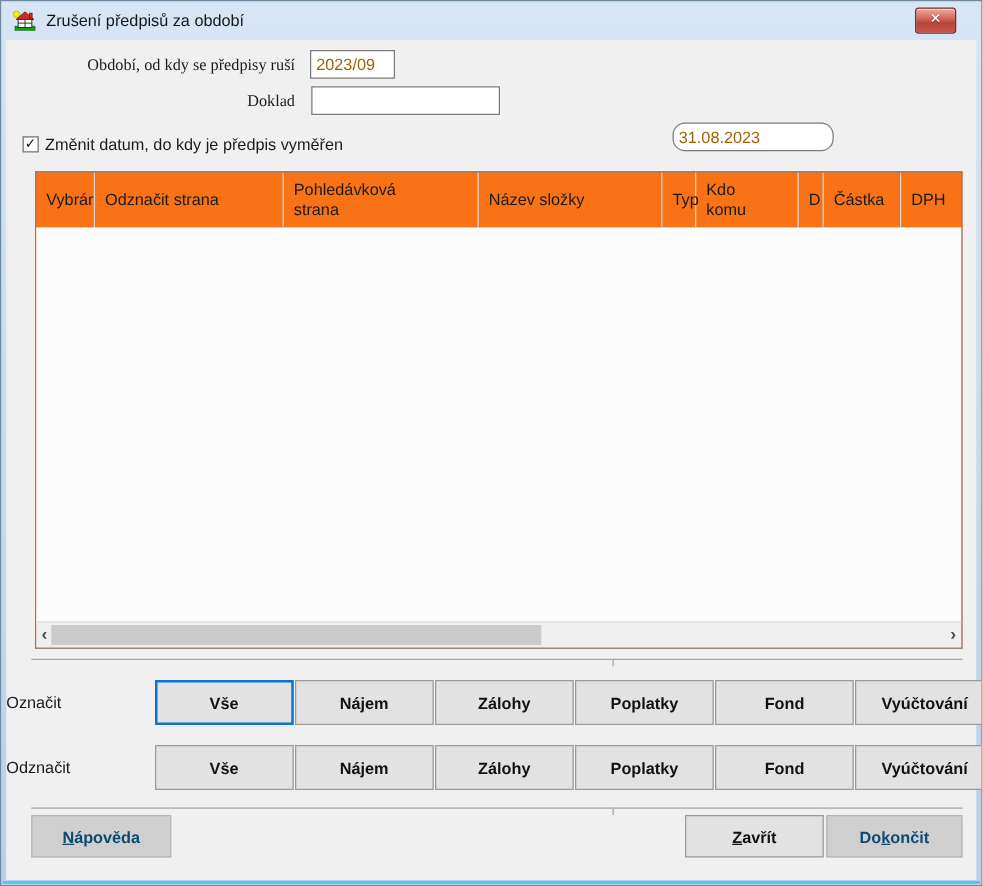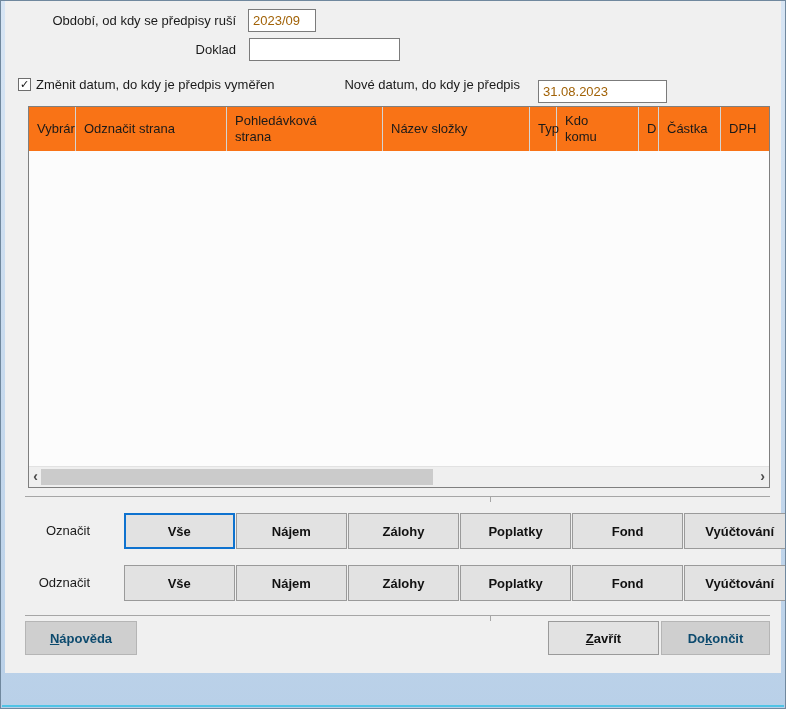--- a/index.html
+++ b/index.html
@@ -30,21 +30,21 @@
     box-shadow:inset 0 1px 0 rgba(255,255,255,.45);
     cursor:default; text-shadow:0 1px 1px rgba(0,0,0,.4);
   }
 
   .client {
     position:relative; height:672px; background:#f0f0f0;
     font-size:13px; color:#1a1a1a;
   }
 
   .form-label { position:absolute; height:23px; line-height:23px; }
-  .right-align { text-align:right; }
+  .right-align { text-align:right;font-family:Liberation Serif, serif; }
 
   .text-input {
     position:absolute; box-sizing:border-box; height:23px;
     border:1px solid #7b7b7b; background:#fff; font-size:13px;
     padding:2px 4px; color:#a16207; outline:none;
   }
 
   .checkbox {
     position:absolute; width:13px; height:13px; box-sizing:border-box;
     border:1px solid #6e6e6e; background:#fff; text-align:center;
@@ -72,21 +72,21 @@
     width:13px; height:20px; line-height:18px; text-align:center;
     color:#4a4a4a; font-size:14px; font-weight:bold; flex:0 0 13px;
   }
   .scroll-thumb { position:absolute; left:12px; width:392px; top:2px; height:16px; background:#cbcbcb; }
 
   .divider { position:absolute; left:20px; width:745px; height:1px; background:#a6a6a6; }
   .divider-tick { position:absolute; width:1px; height:6px; background:#a6a6a6; }
 
   .action-row { position:absolute; left:0; width:765px; height:36px; }
   .action-row-label {
-    position:absolute; left:0; width:85px; height:36px; line-height:36px; text-align:right;
+    position:absolute; left:0; width:85px; height:36px; line-height:36px; 
   }
   .action-buttons {
     position:absolute; left:94px; top:0; width:671px; height:36px;
     display:flex; justify-content:space-between;margin-left:25px;
   }
 
   .btn {
     box-sizing:border-box; background:#e2e2e2; border:1px solid #9a9a9a;
     font-size:13px; font-weight:bold; color:#111; cursor:default;
   }
@@ -97,35 +97,47 @@
   .btn.disabled, .btn:disabled {
     background:#cfcfcf; border-color:#b5b5b5; color:#0c4a6e; font-weight:bold;
   }
   .accel { text-decoration:underline; }
 </style>
 </head>
 <body>
 
 <div class="window">
 
+  <div class="titlebar">
+    <svg class="app-icon" viewBox="0 0 20 17">
+      <circle cx="3.2" cy="3.4" r="2.6" fill="#f6ef00" stroke="#b9b000" stroke-width="0.6"></circle>
+      <rect x="2" y="13" width="16" height="3.2" fill="#18a018" stroke="#0c6b0c" stroke-width="0.6"></rect>
+      <rect x="4.5" y="7" width="11" height="7" fill="#ffffff" stroke="#333" stroke-width="0.8"></rect>
+      <polygon points="3,7.5 10,1.5 17,7.5" fill="#d42a1e" stroke="#7c150d" stroke-width="0.8"></polygon>
+      <rect x="13.5" y="2.5" width="2.2" height="4" fill="#d42a1e" stroke="#7c150d" stroke-width="0.6"></rect>
+      <line x1="10" y1="7.5" x2="10" y2="14" stroke="#333" stroke-width="0.8"></line>
+      <line x1="4.5" y1="10.5" x2="15.5" y2="10.5" stroke="#333" stroke-width="0.8"></line>
+    </svg>
+    <span class="title-text">Zrušení předpisů za období</span>
+    <div class="close-btn">✕</div>
+  </div>
 
   <div class="client">
 
     <div class="form-label right-align" style="left:0; top:8px; width:231px;">Období, od kdy se předpisy ruší</div>
     <input class="text-input" style="left: 243px; top: 8px; width: 68px;" value="2023/09">
 
     <div class="form-label right-align" style="left:0; top:37px; width:231px;">Doklad</div>
     <input class="text-input" style="left: 244px; top: 37px; width: 151px;" value="">
 
     <div class="checkbox" style="left:13px; top:77px;">
       <span>✓</span>
     </div>
     <div class="form-label" style="left:31px; top:72px;">Změnit datum, do kdy je předpis vyměřen</div>
-    <div class="form-label right-align" style="left:328px; top:72px; width:187px;">Nové datum, do kdy je předpis</div>
-    <input class="text-input" style="left: 533px; top: 79px; width: 129px;" value="31.08.2023">
+    <input class="text-input" style="left: 533px; top: 66px; width: 129px; border-radius: 10px;" value="31.08.2023">
 
     <div class="grid">
       <div class="grid-header">
           <div class="th" style="width: 47px;">Vybrár</div>
           <div class="th" style="width: 151px;">Odznačit strana</div>
           <div class="th" style="width: 156px;">Pohledávková
 strana</div>
           <div class="th" style="width: 147px;">Název složky</div>
           <div class="th" style="width: 27px;">Typ</div>
           <div class="th" style="width: 82px;">Kdo

